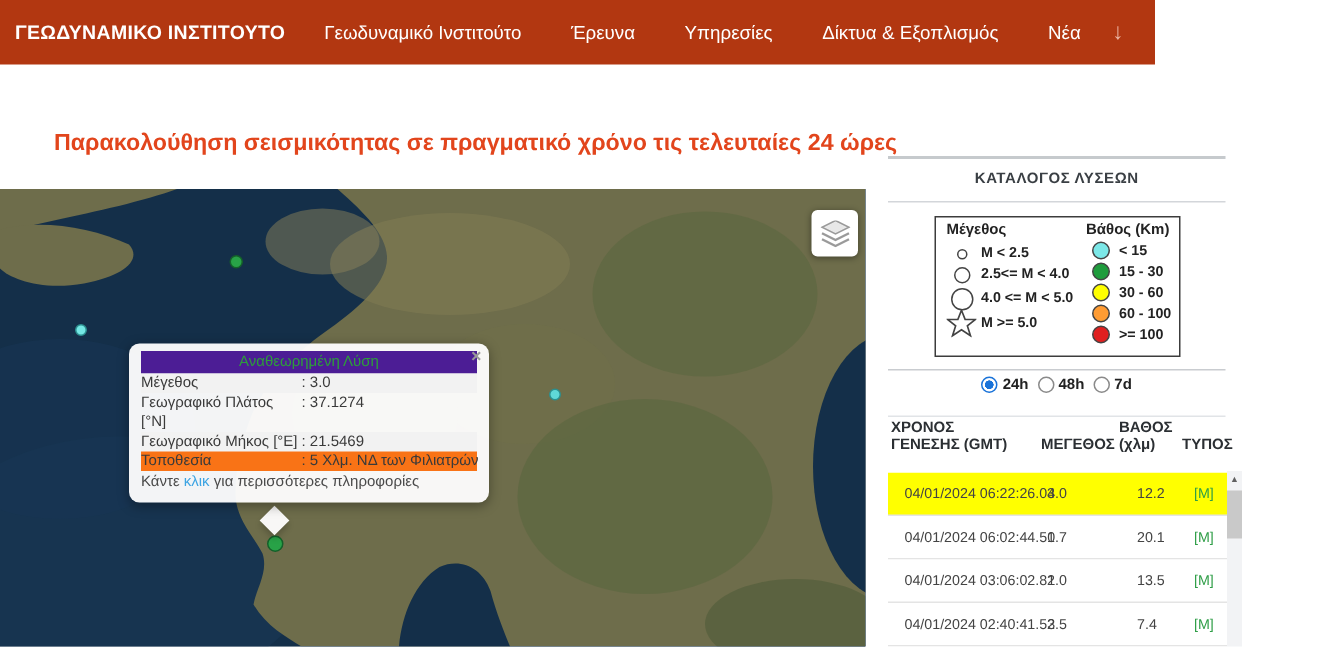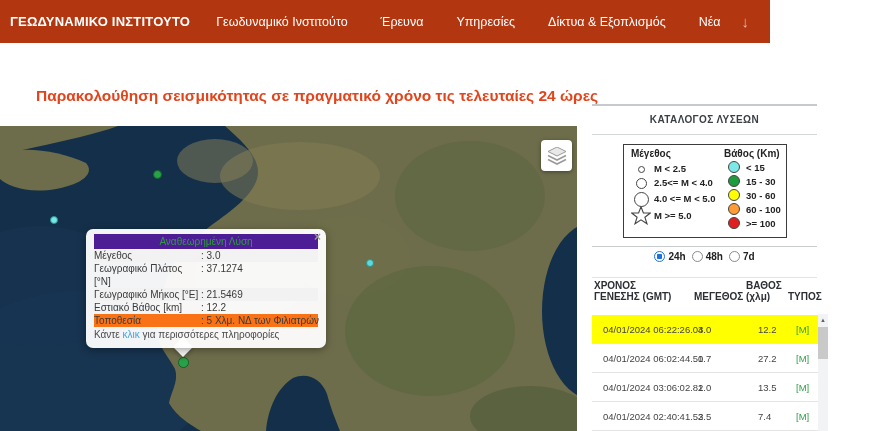--- a/index.html
+++ b/index.html
@@ -139,24 +139,20 @@
         <span class="val">: 3.0</span>
       </div>
       <div class="popup-row">
         <span class="lbl">Γεωγραφικό Πλάτος [°N]</span>
         <span class="val">: 37.1274</span>
       </div>
       <div class="popup-row" style="background: rgb(242, 242, 242);">
         <span class="lbl">Γεωγραφικό Μήκος [°E]</span>
         <span class="val">: 21.5469</span>
       </div>
-      <div class="popup-row">
-        <span class="lbl">Εστιακό Βάθος [km]</span>
-        <span class="val">: 12.2</span>
-      </div>
       <div class="popup-row" style="background: #f97316; align-items: flex-end;">
         <span class="lbl">Τοποθεσία</span>
         <span class="val">: 5 Χλμ. ΝΔ των Φιλιατρών</span>
       </div>
     </div>
   <div class="popup-footer"><span>Κάντε </span><span class="link">κλικ</span><span> για περισσότερες πληροφορίες</span></div>
 </div>
 
 <div class="hline" style="top:104px;height:2px;background:#c6cacd;"></div>
 <div class="sb-header">ΚΑΤΑΛΟΓΟΣ ΛΥΣΕΩΝ</div>
@@ -227,21 +223,21 @@
 <div class="tbl-body" id="tbl-body">
     <div class="tbl-row hl">
       <span class="tc c0">04/01/2024 06:22:26.04</span>
       <span class="tc c1">3.0</span>
       <span class="tc c2">12.2</span>
       <span class="tc c3">[M]</span>
     </div>
     <div class="tbl-row">
       <span class="tc c0">04/01/2024 06:02:44.50</span>
       <span class="tc c1">1.7</span>
-      <span class="tc c2">27.2</span>
+      <span class="tc c2">20.1</span>
       <span class="tc c3">[M]</span>
     </div>
     <div class="tbl-row">
       <span class="tc c0">04/01/2024 03:06:02.81</span>
       <span class="tc c1">2.0</span>
       <span class="tc c2">13.5</span>
       <span class="tc c3">[M]</span>
     </div>
     <div class="tbl-row">
       <span class="tc c0">04/01/2024 02:40:41.53</span>

